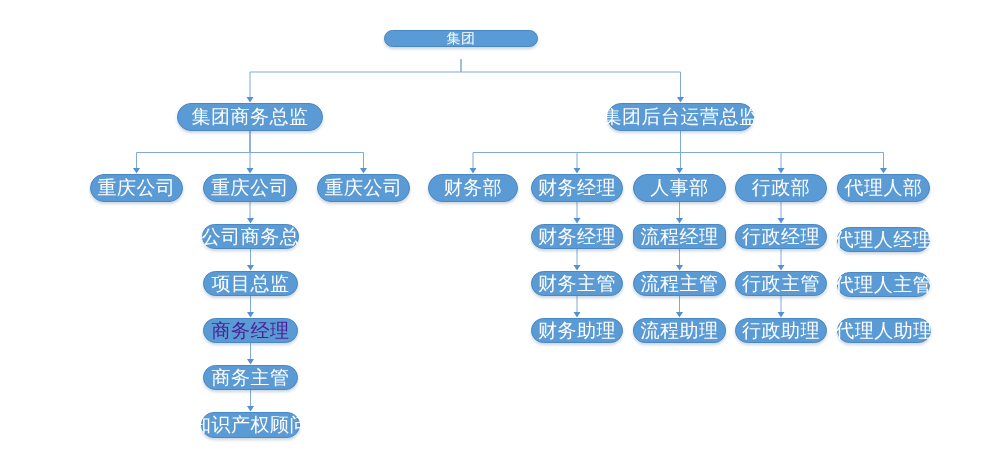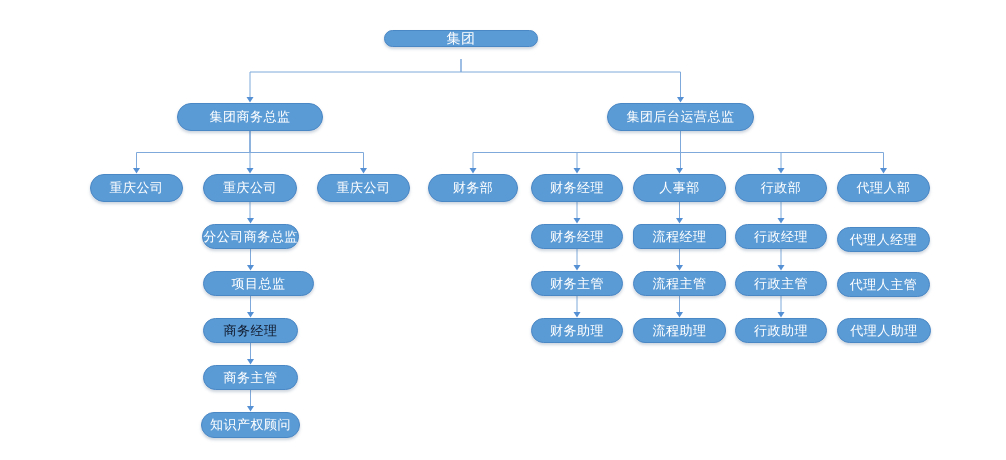--- a/index.html
+++ b/index.html
@@ -31,21 +31,21 @@
   .org-node {
     position: absolute;
     box-sizing: border-box;
     display: flex;
     align-items: center;
     justify-content: center;
     background: #5B9BD5;
     border: 1px solid #4A87C5;
     border-radius: 15px;
     color: #ffffff;
-    font-size: 13px;
+    font-size: 19px;
     letter-spacing: 0.5px;
     white-space: nowrap;
     box-shadow: 0 2px 3px rgba(90, 115, 145, 0.30);
   }
 </style>
 </head>
 <body>
 
 <div class="canvas">
   <svg id="connectors" class="connector-layer" viewBox="0 0 1006 460" xmlns="http://www.w3.org/2000/svg">
@@ -104,22 +104,22 @@
       <div class="org-node" style="left: 607px; top: 103px; width: 147px; height: 28px; border-radius: 15px; background: rgb(91, 155, 213); border-color: rgb(74, 135, 197); color: rgb(255, 255, 255);">集团后台运营总监</div>
       <div class="org-node" style="left: 90px; top: 174px; width: 93px; height: 28px; border-radius: 15px; background: rgb(91, 155, 213); border-color: rgb(74, 135, 197); color: rgb(255, 255, 255);">重庆公司</div>
       <div class="org-node" style="left: 203px; top: 174px; width: 94px; height: 28px; border-radius: 15px; background: rgb(91, 155, 213); border-color: rgb(74, 135, 197); color: rgb(255, 255, 255);">重庆公司</div>
       <div class="org-node" style="left: 317px; top: 174px; width: 93px; height: 28px; border-radius: 15px; background: rgb(91, 155, 213); border-color: rgb(74, 135, 197); color: rgb(255, 255, 255);">重庆公司</div>
       <div class="org-node" style="left: 428px; top: 174px; width: 90px; height: 28px; border-radius: 15px; background: rgb(91, 155, 213); border-color: rgb(74, 135, 197); color: rgb(255, 255, 255);">财务部</div>
       <div class="org-node" style="left: 531px; top: 174px; width: 92px; height: 28px; border-radius: 15px; background: rgb(91, 155, 213); border-color: rgb(74, 135, 197); color: rgb(255, 255, 255);">财务经理</div>
       <div class="org-node" style="left: 633px; top: 174px; width: 93px; height: 28px; border-radius: 15px; background: rgb(91, 155, 213); border-color: rgb(74, 135, 197); color: rgb(255, 255, 255);">人事部</div>
       <div class="org-node" style="left: 735px; top: 174px; width: 92px; height: 28px; border-radius: 15px; background: rgb(91, 155, 213); border-color: rgb(74, 135, 197); color: rgb(255, 255, 255);">行政部</div>
       <div class="org-node" style="left: 837px; top: 174px; width: 93px; height: 28px; border-radius: 15px; background: rgb(91, 155, 213); border-color: rgb(74, 135, 197); color: rgb(255, 255, 255);">代理人部</div>
       <div class="org-node" style="left: 202px; top: 224px; width: 97px; height: 25px; border-radius: 13.5px; background: rgb(91, 155, 213); border-color: rgb(74, 135, 197); color: rgb(255, 255, 255);">分公司商务总监</div>
-      <div class="org-node" style="left: 203px; top: 271px; width: 111px; height: 25px; border-radius: 13.5px; background: rgb(91, 155, 213); border-color: rgb(74, 135, 197); color: rgb(255, 255, 255);">项目总监</div>
-      <div class="org-node" style="left: 203px; top: 318px; width: 95px; height: 25px; border-radius: 13.5px; background: rgb(91, 155, 213); border-color: rgb(74, 135, 197); color: #0f172a;">商务经理</div>
+      <div class="org-node" style="left: 203px; top: 271px; width: 95px; height: 25px; border-radius: 13.5px; background: rgb(91, 155, 213); border-color: rgb(74, 135, 197); color: rgb(255, 255, 255);">项目总监</div>
+      <div class="org-node" style="left: 203px; top: 318px; width: 95px; height: 25px; border-radius: 13.5px; background: rgb(91, 155, 213); border-color: rgb(74, 135, 197); color: #4c1d95;">商务经理</div>
       <div class="org-node" style="left: 203px; top: 365px; width: 95px; height: 25px; border-radius: 13.5px; background: rgb(91, 155, 213); border-color: rgb(74, 135, 197); color: rgb(255, 255, 255);">商务主管</div>
       <div class="org-node" style="left: 201px; top: 412px; width: 99px; height: 26px; border-radius: 14px; background: rgb(91, 155, 213); border-color: rgb(74, 135, 197); color: rgb(255, 255, 255);">知识产权顾问</div>
       <div class="org-node" style="left: 531px; top: 224px; width: 92px; height: 25px; border-radius: 13.5px; background: rgb(91, 155, 213); border-color: rgb(74, 135, 197); color: rgb(255, 255, 255);">财务经理</div>
       <div class="org-node" style="left: 531px; top: 271px; width: 92px; height: 25px; border-radius: 13.5px; background: rgb(91, 155, 213); border-color: rgb(74, 135, 197); color: rgb(255, 255, 255);">财务主管</div>
       <div class="org-node" style="left: 531px; top: 318px; width: 92px; height: 25px; border-radius: 13.5px; background: rgb(91, 155, 213); border-color: rgb(74, 135, 197); color: rgb(255, 255, 255);">财务助理</div>
       <div class="org-node" style="left: 633px; top: 224px; width: 93px; height: 25px; border-radius: 8px; background: rgb(91, 155, 213); border-color: rgb(74, 135, 197); color: rgb(255, 255, 255);">流程经理</div>
       <div class="org-node" style="left: 633px; top: 271px; width: 93px; height: 25px; border-radius: 13.5px; background: rgb(91, 155, 213); border-color: rgb(74, 135, 197); color: rgb(255, 255, 255);">流程主管</div>
       <div class="org-node" style="left: 633px; top: 318px; width: 93px; height: 25px; border-radius: 12px; background: rgb(91, 155, 213); border-color: rgb(74, 135, 197); color: rgb(255, 255, 255);">流程助理</div>
       <div class="org-node" style="left: 735px; top: 224px; width: 92px; height: 25px; border-radius: 13.5px; background: rgb(91, 155, 213); border-color: rgb(74, 135, 197); color: rgb(255, 255, 255);">行政经理</div>
       <div class="org-node" style="left: 735px; top: 271px; width: 92px; height: 25px; border-radius: 13.5px; background: rgb(91, 155, 213); border-color: rgb(74, 135, 197); color: rgb(255, 255, 255); font-family: Liberation Mono, monospace;">行政主管</div>

